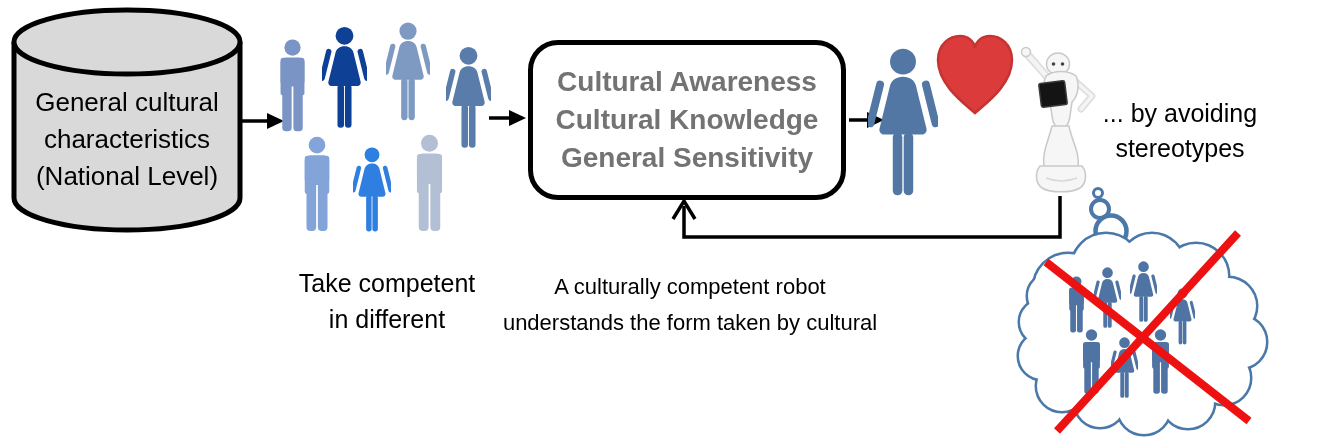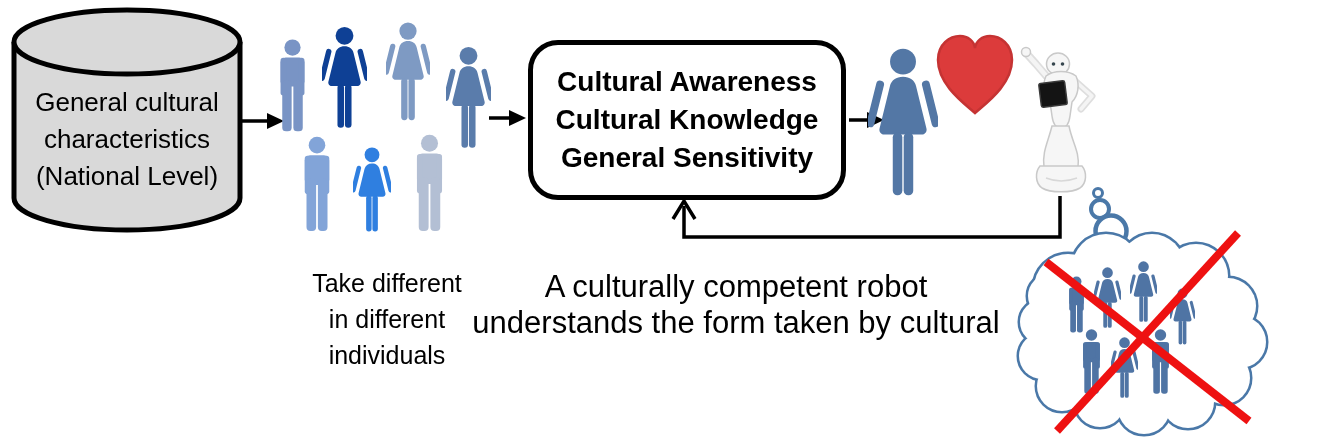--- a/index.html
+++ b/index.html
@@ -8,24 +8,24 @@
     font-family:"Liberation Sans",sans-serif;overflow:hidden;text-decoration:underline;
   }
   svg.layer{position:absolute;left:0;top:0;}
   .txt{position:absolute;color:#000;text-align:center;white-space:nowrap;}
   .db-label{left:17px;top:84px;width:220px;font-size:26px;line-height:37px;}
   .take-caption{left:267px;top:265px;width:240px;font-size:25px;line-height:36px;}
   .comp-box{
     position:absolute;left:528px;top:40px;width:318px;height:160px;box-sizing:border-box;
     border:5px solid #000;border-radius:30px;background:#fff;
     display:flex;flex-direction:column;justify-content:center;align-items:center;
-    font-weight:bold;font-size:28px;line-height:38px;color:#000000;text-align:center;
+    font-weight:bold;font-size:28px;line-height:38px;color:#737373;text-align:center;
   }
   .avoid-caption{left:1078px;top:96px;width:204px;font-size:25px;line-height:35px;}
-  .bottom-caption{left:456px;top:269px;width:560px;font-size:31px;line-height:36px;}
+  .bottom-caption{left:410px;top:269px;width:560px;font-size:22px;line-height:36px;}
 </style>
 </head>
 <body>
 
 <div class="canvas">
 
   <svg class="layer" width="1326" height="440" viewBox="0 0 1326 440">
     <defs>
       <symbol id="male-icon" viewBox="0 0 48 110">
         <circle cx="24" cy="10" r="9.5"></circle>
@@ -164,24 +164,27 @@
     <div>(National Level)</div>
   </div>
 
   <div class="comp-box">
     <div>Cultural Awareness</div>
     <div>Cultural Knowledge</div>
     <div>General Sensitivity</div>
   </div>
 
   <div class="txt take-caption">
-    <div>Take different</div>
+    <div>Take competent</div>
     <div>in different</div>
-    <div>individuals</div>
   </div>
 
+  <div class="txt avoid-caption">
+    <div>... by avoiding</div>
+    <div>stereotypes</div>
+  </div>
 
   <div class="txt bottom-caption">
     <div>A culturally competent robot</div>
     <div>understands the form taken by cultural</div>
   </div>
 
 </div>
 
 </body></html>

